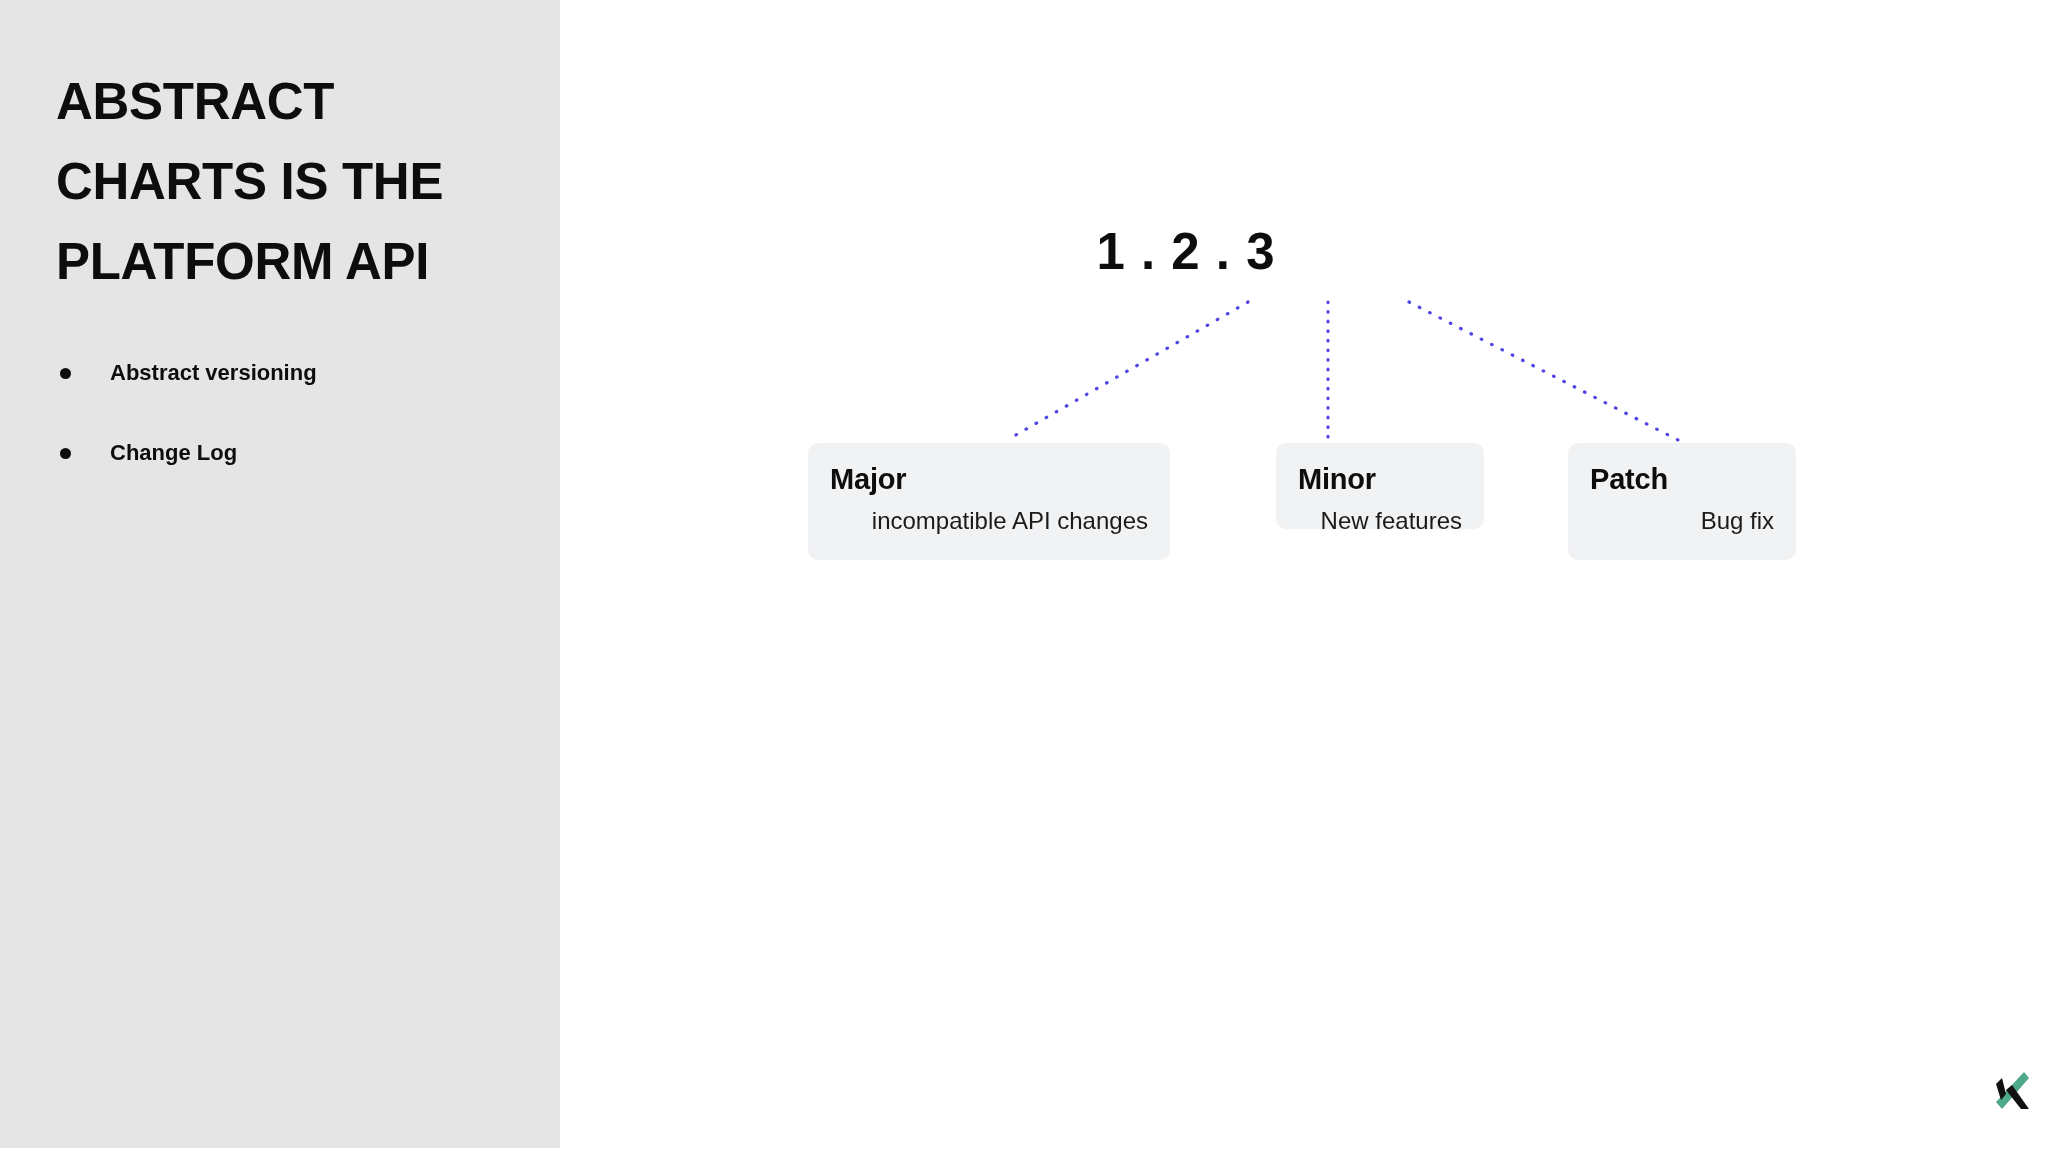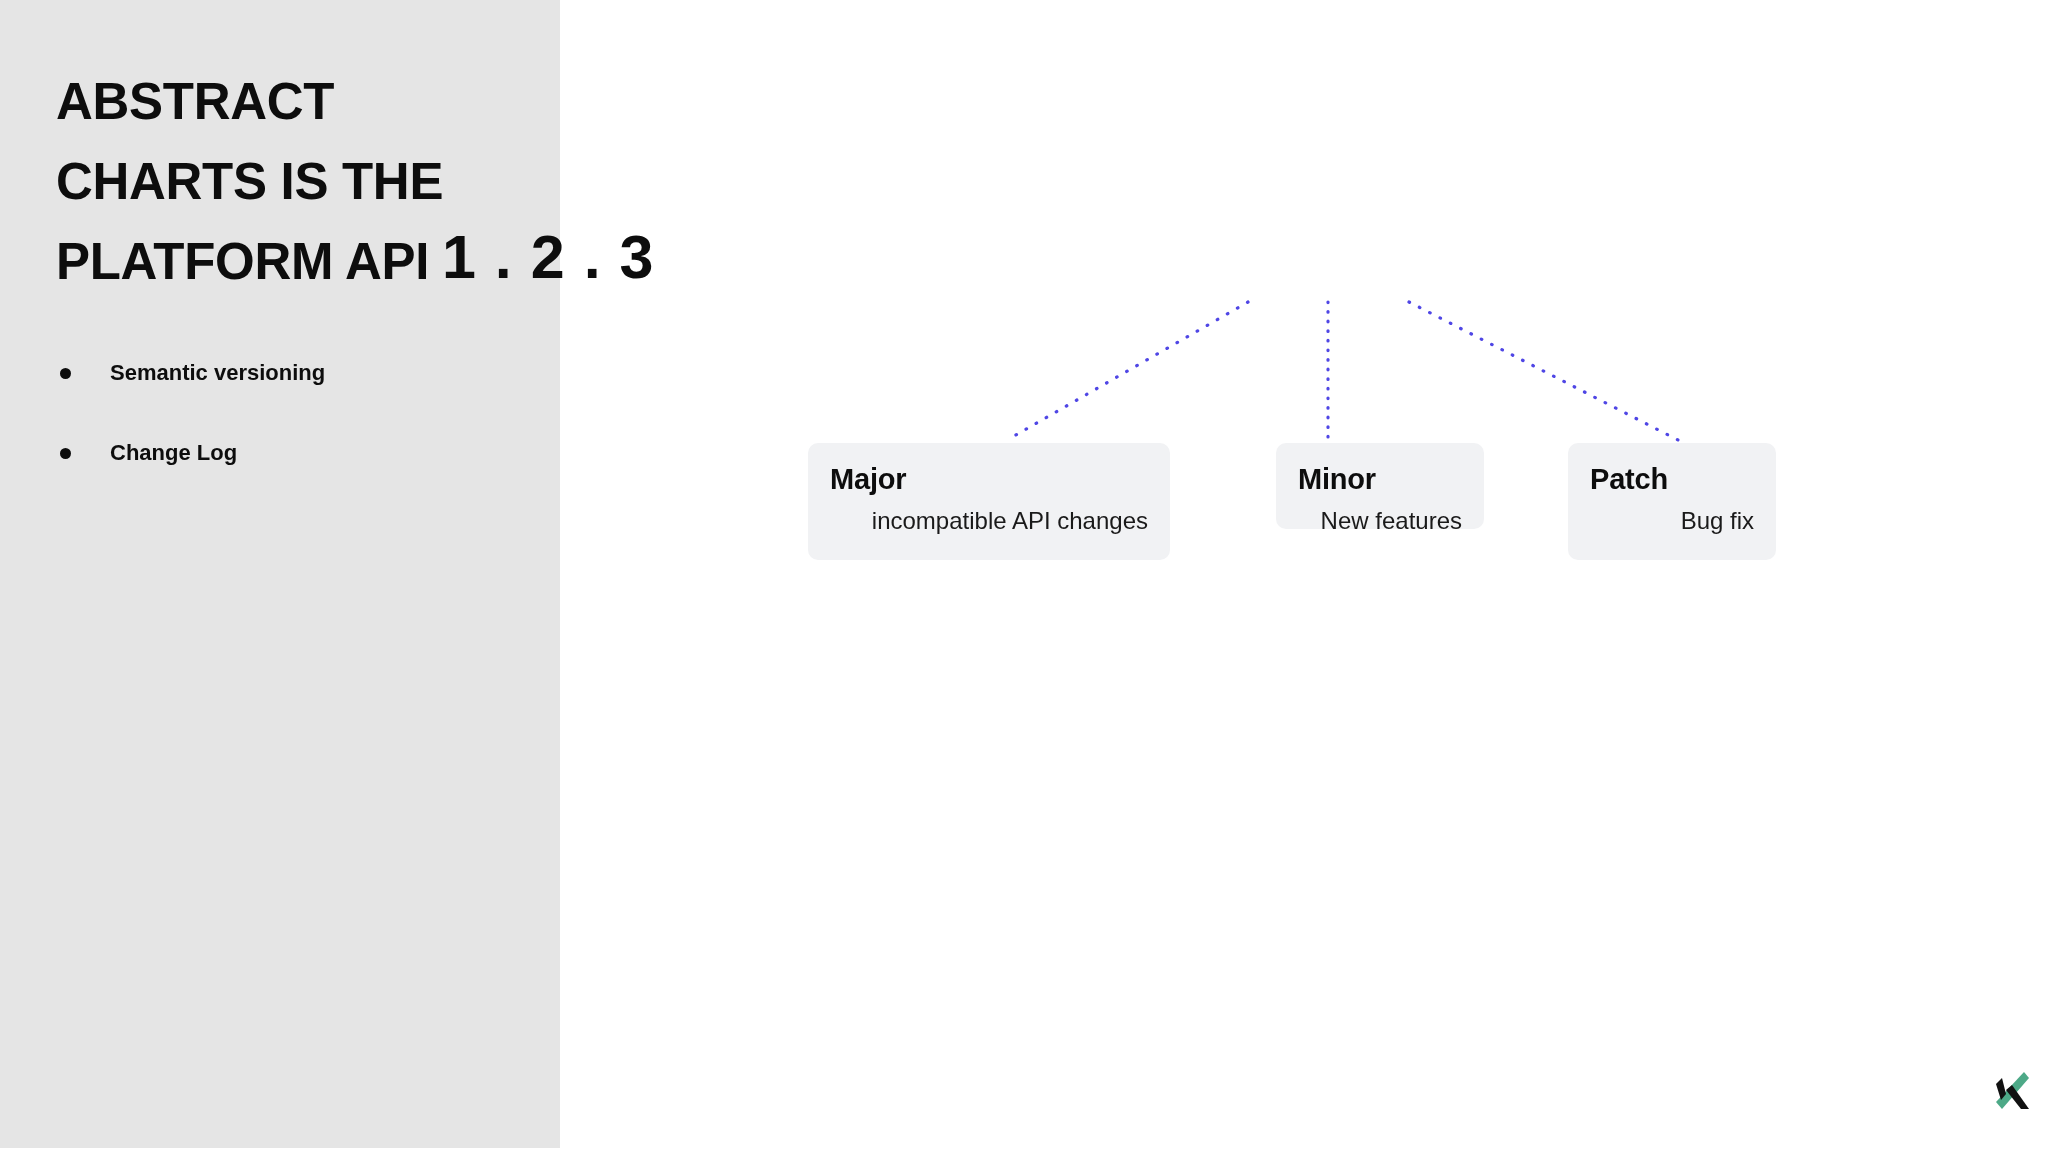--- a/index.html
+++ b/index.html
@@ -73,22 +73,22 @@
     width: 1488px;
     height: 1152px;
     background: #ffffff;
   }
 
   #version-number {
     position: absolute;
     left: 0;
     top: 222px;
     width: 1488px;
-    text-align: left;
-    font-size: 61px;
+    text-align: center;
+    font-size: 51px;
     font-weight: 700;
     letter-spacing: 1px;
     color: #0d0d0d;
     transform: translateX(-118px);
   }
 
   
   #connectors {
     position: absolute;
     left: 0;
@@ -115,21 +115,21 @@
   .card-desc {
     margin-top: 9px;
     font-size: 24px;
     font-weight: 400;
     color: #1a1a1a;
     line-height: 30px;
     text-align: right;
   }
   #card-major { left: 248px; top: 443px; width: 362px; height: 117px; }
   #card-minor { left: 716px; top: 443px; width: 208px; height: 86px; }
-  #card-patch { left: 1008px; top: 443px; width: 208px; height: 117px; }
+  #card-patch { left: 1008px; top: 443px; width: 228px; height: 117px; }
 
   
   #notes {
     position: absolute;
     left: 250px;
     top: 595px;
     list-style: none;
   }
   #notes li {
     position: relative;
@@ -162,21 +162,21 @@
 <body>
 
 <div id="slide">
 
   <div id="sidebar">
     <h1 id="sidebar-title">Abstract Charts is the Platform API</h1>
 
     <ul id="sidebar-bullets">
       <li>
         <span class="bullet-dot"></span>
-        <span>Semantic versioning</span>
+        <span>Abstract versioning</span>
       </li>
       <li>
         <span class="bullet-dot"></span>
         <span>Change Log</span>
       </li>
     </ul>
   </div>
 
   <div id="main">
 

